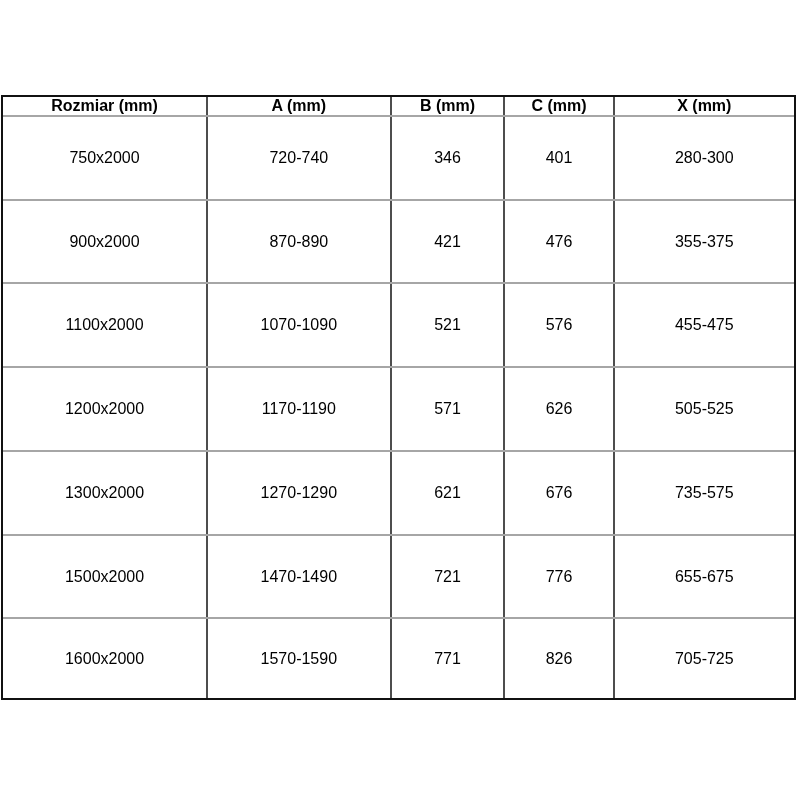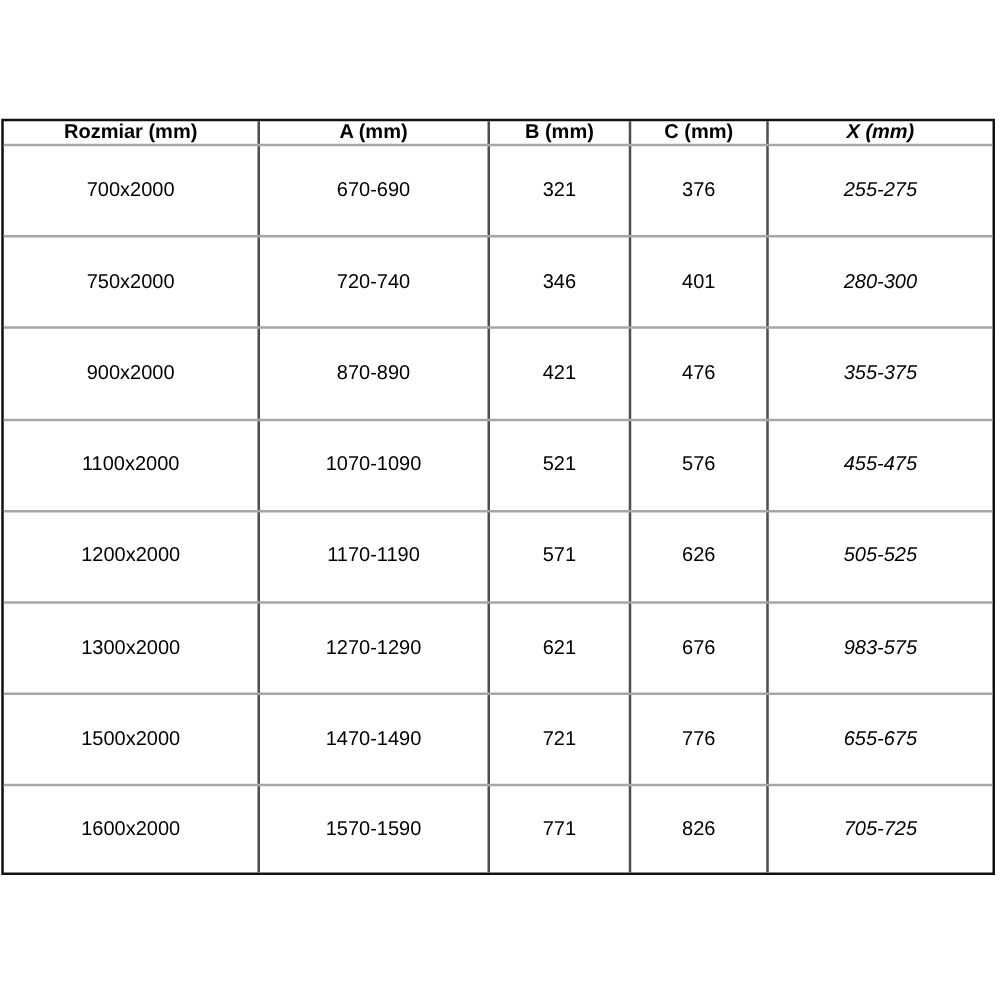--- a/index.html
+++ b/index.html
@@ -43,21 +43,20 @@
     padding: 0;
     white-space: nowrap;
     overflow: hidden;
   }
   table.dim-table th {
     font-weight: bold;
   }
   table.dim-table th:last-child,
   table.dim-table td:last-child {
     border-right: none;
-    font-style: italic;
   }
   table.dim-table tr:last-child td {
     border-bottom: none;
   }
   col.c-rozmiar { width: 25.8%; }
   col.c-a       { width: 23.2%; }
   col.c-b       { width: 14.4%; }
   col.c-c       { width: 13.8%; }
   col.c-x       { width: 22.8%; }
 </style>
@@ -78,27 +77,20 @@
           <tr>
             <th>Rozmiar (mm)</th>
             <th>A (mm)</th>
             <th>B (mm)</th>
             <th>C (mm)</th>
             <th>X (mm)</th>
           </tr>
         </thead>
       <tbody>
           <tr>
-            <td>700x2000</td>
-            <td>670-690</td>
-            <td>321</td>
-            <td>376</td>
-            <td>255-275</td>
-          </tr>
-          <tr>
             <td>750x2000</td>
             <td>720-740</td>
             <td>346</td>
             <td>401</td>
             <td>280-300</td>
           </tr>
           <tr>
             <td>900x2000</td>
             <td>870-890</td>
             <td>421</td>
@@ -117,21 +109,21 @@
             <td>1170-1190</td>
             <td>571</td>
             <td>626</td>
             <td>505-525</td>
           </tr>
           <tr>
             <td>1300x2000</td>
             <td>1270-1290</td>
             <td>621</td>
             <td>676</td>
-            <td>983-575</td>
+            <td>735-575</td>
           </tr>
           <tr>
             <td>1500x2000</td>
             <td>1470-1490</td>
             <td>721</td>
             <td>776</td>
             <td>655-675</td>
           </tr>
           <tr>
             <td>1600x2000</td>

